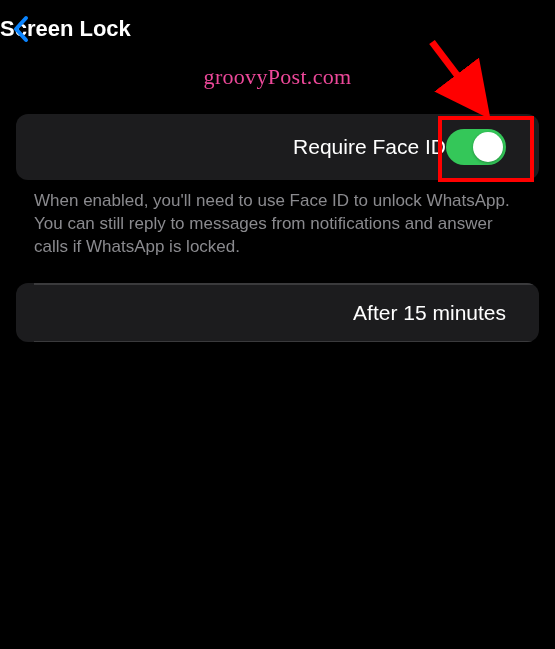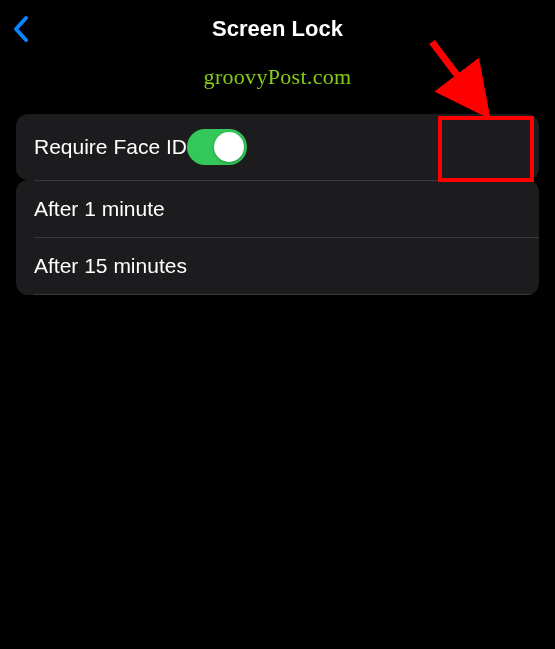--- a/index.html
+++ b/index.html
@@ -15,21 +15,20 @@
       font-family: -apple-system, BlinkMacSystemFont, "Segoe UI", Helvetica, Arial, sans-serif;
       color: #ffffff;
       overflow: hidden;
       position: relative;
     }
     .header {
       position: relative;
       height: 58px;
       display: flex;
       align-items: center;
-      justify-content: center;
     }
     .back-chevron {
       position: absolute;
       left: 12px;
       top: 50%;
       transform: translateY(-50%);
       cursor: pointer;
     }
     .back-chevron svg {
       display: block;
@@ -37,38 +36,38 @@
     .title {
       font-size: 22px;
       font-weight: 600;
       color: #ffffff;
     }
     .watermark {
       text-align: center;
       font-family: Georgia, 'Times New Roman', serif;
       font-size: 22px;
       font-weight: 300;
-      color: #84cc16;
+      color: #ec4899;
       margin-top: 6px;
       margin-bottom: 24px;
       letter-spacing: 0.3px;
     }
     .section {
       margin: 0 16px;
     }
     .row-group {
       background: #1c1c1e;
       border-radius: 12px;
       overflow: hidden;
     }
     .row {
       display: flex;
       align-items: center;
-      justify-content: flex-start;
-      padding: 15px 18px;
+      justify-content: flex-end;
+      padding: 15px 33px;
       min-height: 56px;
     }
     .row-label {
       font-size: 21px;
       color: #ffffff;
       font-weight: 400;
     }
     .separator {
       height: 1px;
       background: #3a3a3c;
@@ -134,29 +133,27 @@
 
 <div class="section">
   <div class="row-group">
     <div class="row">
       <div class="row-label">Require Face ID</div>
       <div class="toggle">
         <div class="knob"></div>
       </div>
     </div>
   </div>
+  <div class="helper-text">When enabled, you'll need to use Face ID to unlock WhatsApp. You can still reply to messages from notifications and answer calls if WhatsApp is locked.</div>
 </div>
 
 <div class="section">
   <div class="row-group" id="timing-group">
 
       <div class="separator"></div>
-      <div class="row">
-        <div class="row-label">After 1 minute</div>
-      </div>
       <div class="separator"></div>
       <div class="row">
         <div class="row-label">After 15 minutes</div>
       </div>
       <div class="separator"></div>
     </div>
 </div>
 
 <div class="highlight-box" style="left:438px; top:116px; width:96px; height:66px;"></div>
 

